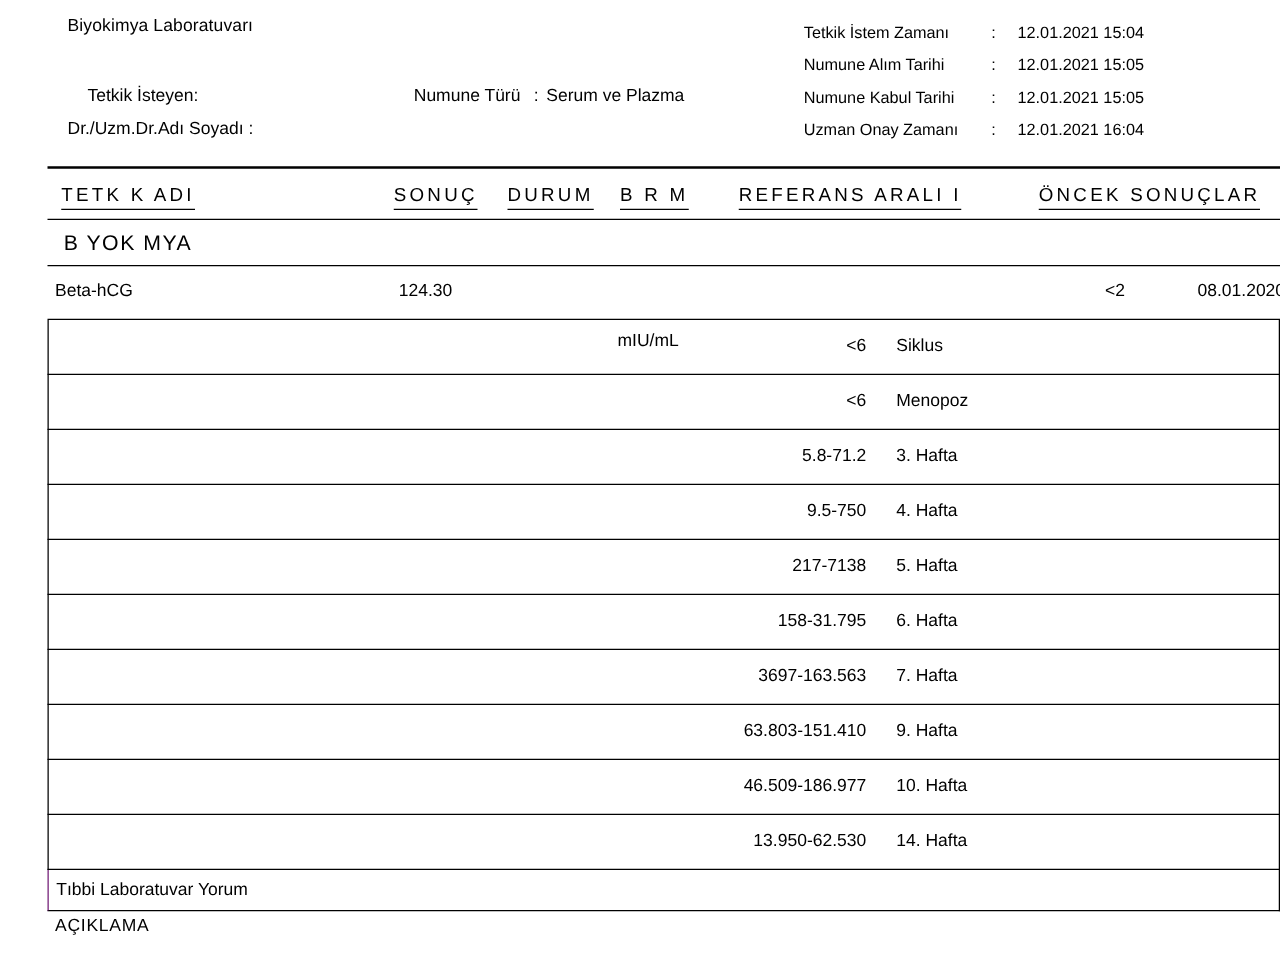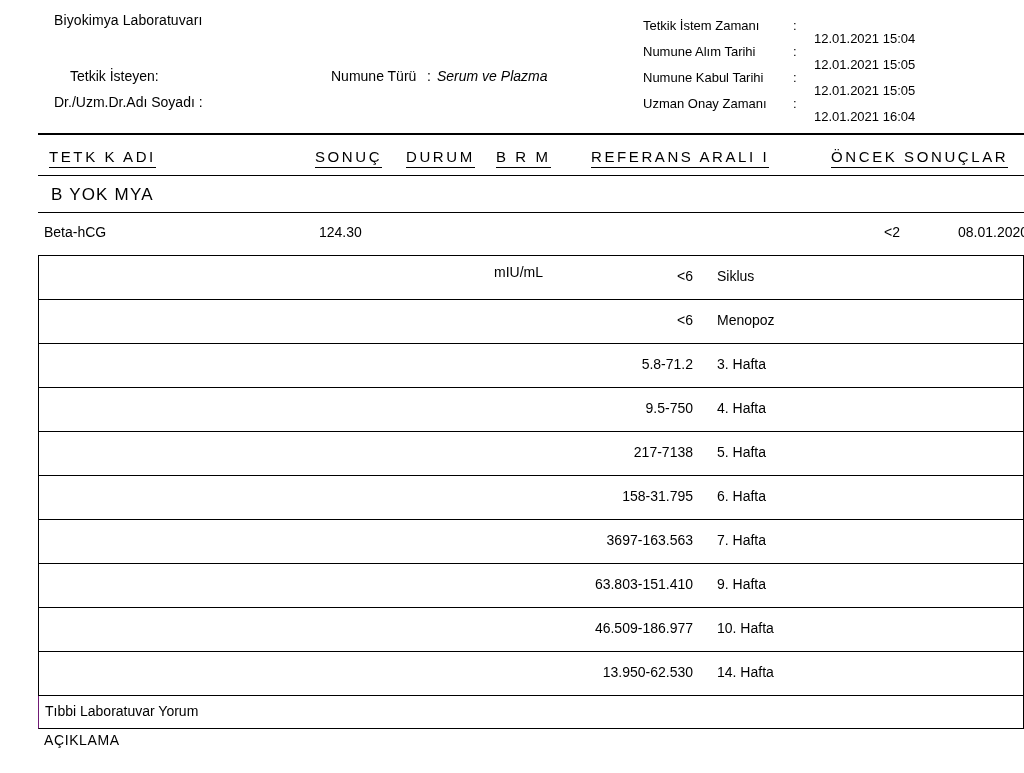--- a/index.html
+++ b/index.html
@@ -59,21 +59,20 @@
     position: absolute;
     left: 427px;
     top: 68px;
     font-size: 14px;
   }
   .sample-type-value {
     position: absolute;
     left: 437px;
     top: 68px;
     font-size: 14px;
-    font-style: italic;
   }
 
   .meta {
     position: absolute;
     left: 643px;
     top: 18px;
     width: 370px;
   }
   .meta-row {
     position: relative;
@@ -89,21 +88,20 @@
   .meta-colon {
     position: absolute;
     left: 150px;
     top: 0;
   }
   .meta-value {
     position: absolute;
     left: 171px;
     top: 0;
     white-space: nowrap;
-    margin-top: 13px;
   }
 
   
   .rule-thick {
     position: absolute;
     left: 38px;
     top: 133px;
     width: 986px;
     height: 0;
     border-top: 2.5px solid #000;

